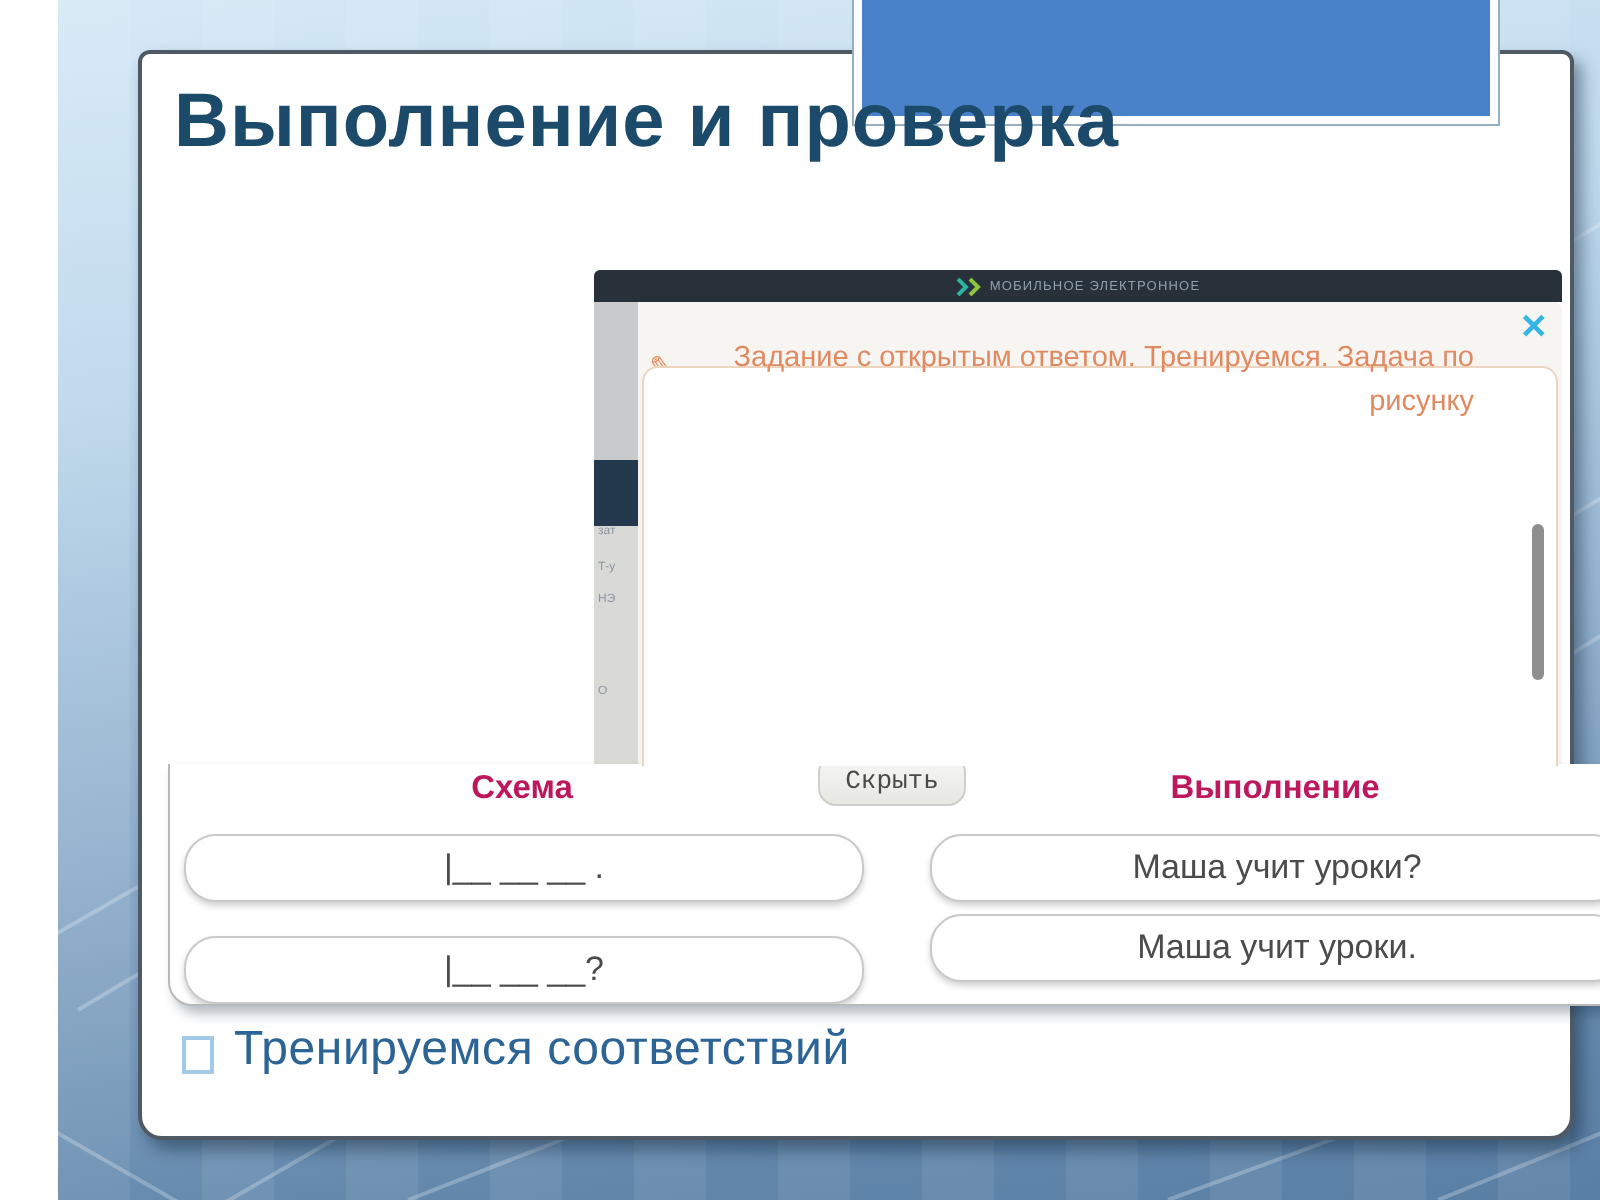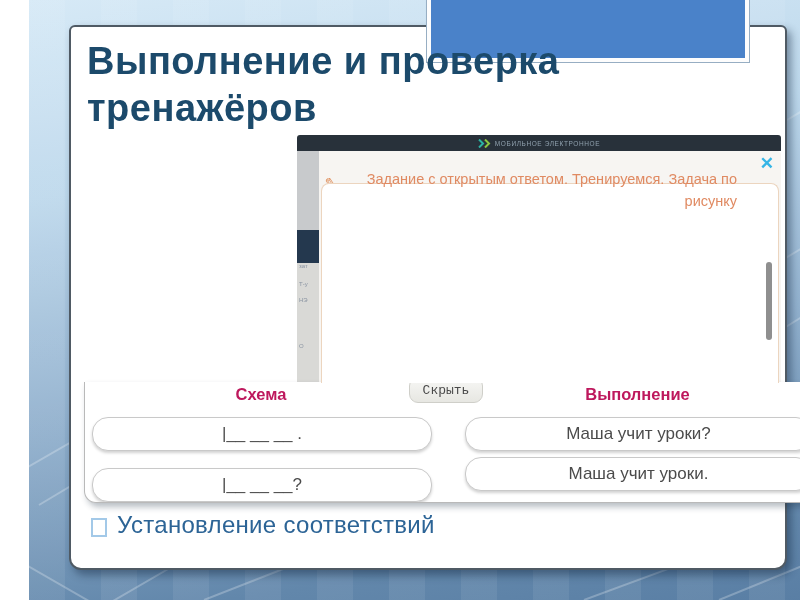--- a/index.html
+++ b/index.html
@@ -90,21 +90,20 @@
         <path d="M775,210 L800,196"></path>
     </g>
   </svg>
 
   <div class="abs card"></div>
 
   <div class="abs bluerect"></div>
 
   <div class="abs title">
     <div>Выполнение и проверка</div>
-    <div>тренажёров</div>
   </div>
 
   <div class="abs shot1">
 
     <div class="abs topbar">
       <svg width="13" height="9" viewBox="0 0 13 9">
         <polyline points="1,0.5 5,4.5 1,8.5" stroke="#2bb3a3" stroke-width="2" fill="none"></polyline>
         <polyline points="7,0.5 11,4.5 7,8.5" stroke="#8cc63f" stroke-width="2" fill="none"></polyline>
       </svg>
       <span class="brandname">МОБИЛЬНОЕ ЭЛЕКТРОННОЕ</span>
@@ -245,15 +244,15 @@
     <div class="mhead" style="left:7px;width:338px;">Схема</div>
     <div class="mhead" style="left:380px;width:345px;">Выполнение</div>
 
     <div class="mrow" style="left:7px;top:35px;width:338px;">|__ __ __ .</div>
     <div class="mrow" style="left:7px;top:86px;width:338px;">|__ __ __?</div>
     <div class="mrow" style="left:380px;top:35px;width:345px;">Маша учит уроки?</div>
     <div class="mrow" style="left:380px;top:75px;width:345px;text-align:center;">Маша учит уроки.</div>
   </div>
 
   <div class="abs bulletsq"></div>
-  <div class="abs bullettext">Установление соответствий</div>
+  <div class="abs bullettext">Тренируемся соответствий</div>
 
 </div>
 
 </body></html>

